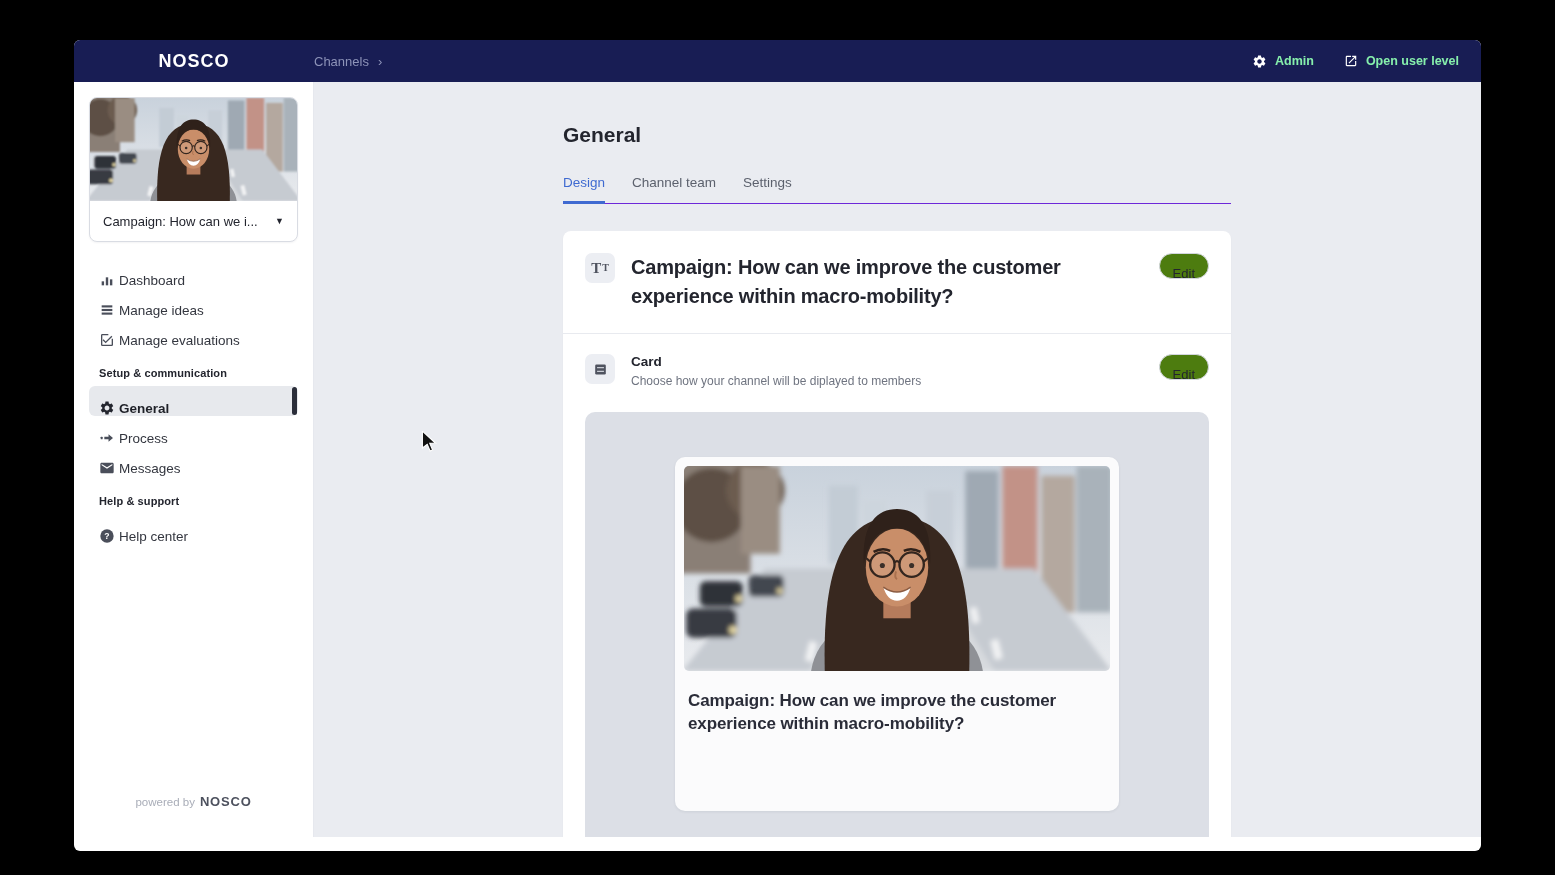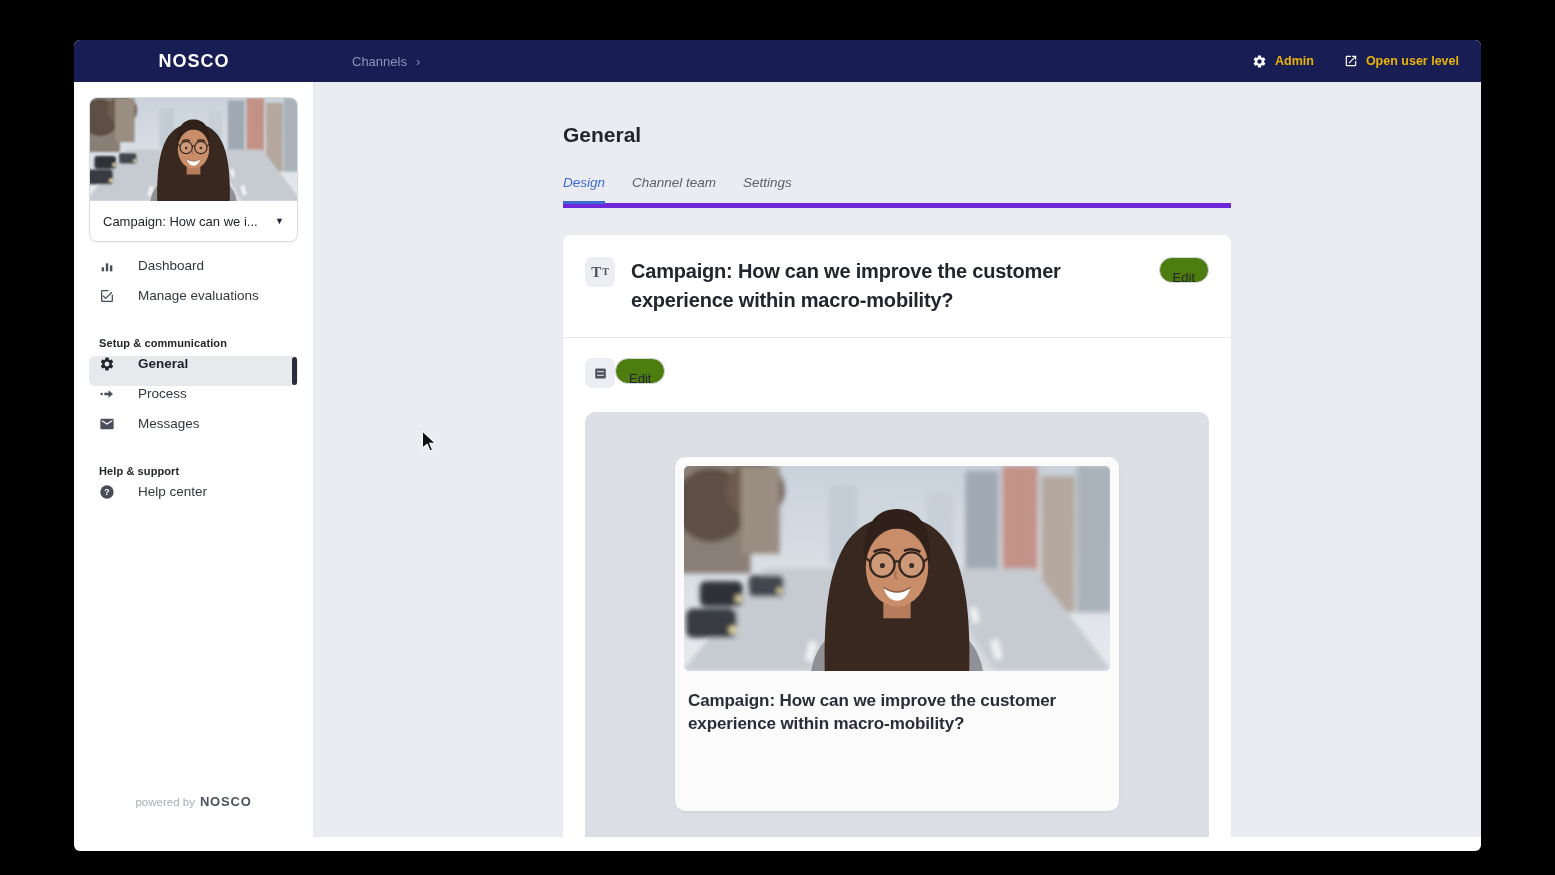--- a/index.html
+++ b/index.html
@@ -3,52 +3,52 @@
 <meta charset="utf-8">
 <style>
   * { box-sizing: border-box; margin: 0; padding: 0; }
   html,body { width:1555px; height:875px; background:#000; font-family:"Liberation Sans", sans-serif; overflow:hidden; position:relative; }
 
   .window { position:absolute; left:74px; top:40px; width:1407px; height:811px; background:#fff; border-radius:6px; overflow:hidden; }
 
   
   .topbar { height:42px; background:#181d54; display:flex; align-items:center; color:#fff; }
   .logo { width:240px; text-align:center; font-size:18px; font-weight:bold; letter-spacing:1px; color:#fff; }
-  .breadcrumb { display:flex; align-items:center; gap:9px; font-size:13px; margin-left:38px; white-space:nowrap; overflow:hidden; max-width:560px; }
+  .breadcrumb { display:flex; align-items:center; gap:9px; font-size:13px; white-space:nowrap; overflow:hidden; max-width:560px; }
   .crumb-root, .crumb-sep { color:#8d93b8; }
   .crumb-current { color:#f0f1f7; }
   .topbar-right { margin-left:auto; display:flex; align-items:center; gap:30px; margin-right:22px; }
-  .topbar-item { display:flex; align-items:center; gap:8px; font-size:12.5px; font-weight:bold; color:#eab308; cursor:pointer; }
+  .topbar-item { display:flex; align-items:center; gap:8px; font-size:12.5px; font-weight:bold; color:#86efac; cursor:pointer; }
   .topbar-item svg { display:block; }
 
   
   .app-body { display:flex; height:755px; }
 
   
   .sidebar { width:240px; min-width:240px; background:#fff; border-right:1px solid #e6e8ee; position:relative; }
   .channel-card { margin:15px 15px 16px; border:1px solid #d9dce3; border-radius:8px; overflow:hidden; background:#fff; box-shadow:0 1px 2px rgba(20,24,40,.05); }
   .thumb-svg { display:block; width:100%; height:103px; }
   .dropdown-row { height:40px; display:flex; align-items:center; justify-content:space-between; padding:0 13px; font-size:13px; color:#23252e; cursor:pointer; }
   .caret { font-size:9px; color:#23252e; }
 
-  .nav-item { display:flex; align-items:flex-start; gap:23px; height:30px; margin:0 15px; padding:0 10px; border-radius:6px; font-size:13.5px; color:#33363f; cursor:pointer; position:relative; }
+  .nav-item { display:flex; align-items:flex-end; gap:4px; height:30px; margin:0 15px; padding:0 10px; border-radius:6px; font-size:13.5px; color:#33363f; cursor:pointer; position:relative; }
   .nav-item svg { flex:none; }
   .nav-item .ic { color:#4a4e5a; display:flex; }
   .nav-item.active { background:#e7e9ed; font-weight:bold; color:#1f2128; }
   .nav-item.active .ic { color:#23252e; }
   .active-bar { position:absolute; right:1px; top:1px; bottom:1px; width:5px; background:#2b2e3a; border-radius:4px; }
   .section-title { margin:19px 25px 7px; font-size:11px; font-weight:bold; color:#23252e; letter-spacing:.1px; }
   .sidebar-footer { position:absolute; bottom:28px; left:0; right:0; text-align:center; font-size:11.5px; color:#a9adb8;margin-top:48px; }
   .sidebar-footer .brand { color:#4d515e; font-weight:bold; font-size:13px; letter-spacing:.8px; margin-left:5px; }
 
   
   .main { flex:1; background:#eaecf1; position:relative; overflow:hidden; }
   .content { position:absolute; left:249px; top:0; width:668px; }
   .page-title { padding-top:41px; font-size:21px; font-weight:bold; color:#23252e; }
-  .tabs { display:flex; gap:27px; margin-top:28px; border-bottom:5px solid #6d28d9;font-style:italic; }
+  .tabs { display:flex; gap:27px; margin-top:28px; border-bottom:1px solid #6d28d9; }
   .tab { font-size:13.5px; color:#5c616d; padding-bottom:11px; cursor:pointer; }
   .tab.active { color:#3f6ad1; border-bottom:3px solid #3f6ad1; margin-bottom:-1px; border-radius:1px; }
 
   .card { margin-top:27px; background:#fff; border-radius:8px; height:640px; box-shadow:0 1px 2px rgba(20,24,40,.04); }
   .card-section1 { display:flex; padding:22px; align-items:flex-start; }
   .icon-box { width:30px; height:30px; min-width:30px; border-radius:7px; background:#eceef3; display:flex; align-items:center; justify-content:center; color:#4f535f; }
   .tt-big { font-family:"Liberation Serif", serif; font-size:15px; font-weight:bold; line-height:1; }
   .tt-small { font-family:"Liberation Serif", serif; font-size:10px; font-weight:bold; line-height:1; margin-left:1px; }
   .section1-title { flex:1; margin:0 18px 0 16px; font-size:20px; line-height:29px; font-weight:bold; color:#23252e; letter-spacing:-.2px; }
   .edit-btn { height:25px; padding:12px 13px; border:1px solid #d3d6de; border-radius:13px; background:#4d7c0f; font-family:"Liberation Sans", sans-serif; font-size:13px; color:#23252e; cursor:pointer; flex:none; }
@@ -174,20 +174,30 @@
               <rect x="4" y="14" width="3.6" height="6"></rect>
               <rect x="10.2" y="8" width="3.6" height="12"></rect>
               <rect x="16.4" y="11" width="3.6" height="9"></rect>
             </svg>
         </span>
         <span>Dashboard</span>
       </div>
       <div class="nav-item">
         <span class="ic">
           <svg width="16" height="16" viewBox="0 0 24 24" fill="currentColor">
+              <rect x="4" y="5" width="16" height="3.2"></rect>
+              <rect x="4" y="10.4" width="16" height="3.2"></rect>
+              <rect x="4" y="15.8" width="16" height="3.2"></rect>
+            </svg>
+        </span>
+        <span>Manage ideas</span>
+      </div>
+      <div class="nav-item">
+        <span class="ic">
+          <svg width="16" height="16" viewBox="0 0 24 24" fill="currentColor">
               <path d="M19 10v9H5V5h9V3H5a2 2 0 0 0-2 2v14a2 2 0 0 0 2 2h14a2 2 0 0 0 2-2v-9h-2z"></path>
               <path d="M10 14.2 6.8 11l-1.4 1.4L10 17l10-10-1.4-1.4z"></path>
             </svg>
         </span>
         <span>Manage evaluations</span>
       </div>
 
       <div class="section-title">Setup &amp; communication</div>
 
       <div class="nav-item active">
@@ -258,20 +268,24 @@
           <div class="hdivider"></div>
 
           <div class="card-section2">
             <div class="icon-box">
               <svg width="15" height="15" viewBox="0 0 24 24">
                   <rect x="3.5" y="4" width="17" height="16" rx="2" fill="#4f535f"></rect>
                   <rect x="6.5" y="8" width="11" height="2" fill="#c9ccd4"></rect>
                   <rect x="6.5" y="14" width="11" height="2" fill="#c9ccd4"></rect>
                 </svg>
             </div>
+            <div class="card-info">
+              <div class="card-info-title">Card</div>
+              <div class="card-info-sub">Choose how your channel will be diplayed to members</div>
+            </div>
             <button class="edit-btn">Edit</button>
           </div>
 
           <div class="preview-area">
             <div class="preview-card">
               <svg class="preview-img">
                   <use href="#photo-scene" xlink:href="#photo-scene" width="100%" height="100%"></use>
                 </svg>
               <div class="preview-title">Campaign: How can we improve the customer experience within macro-mobility?</div>
             </div>

